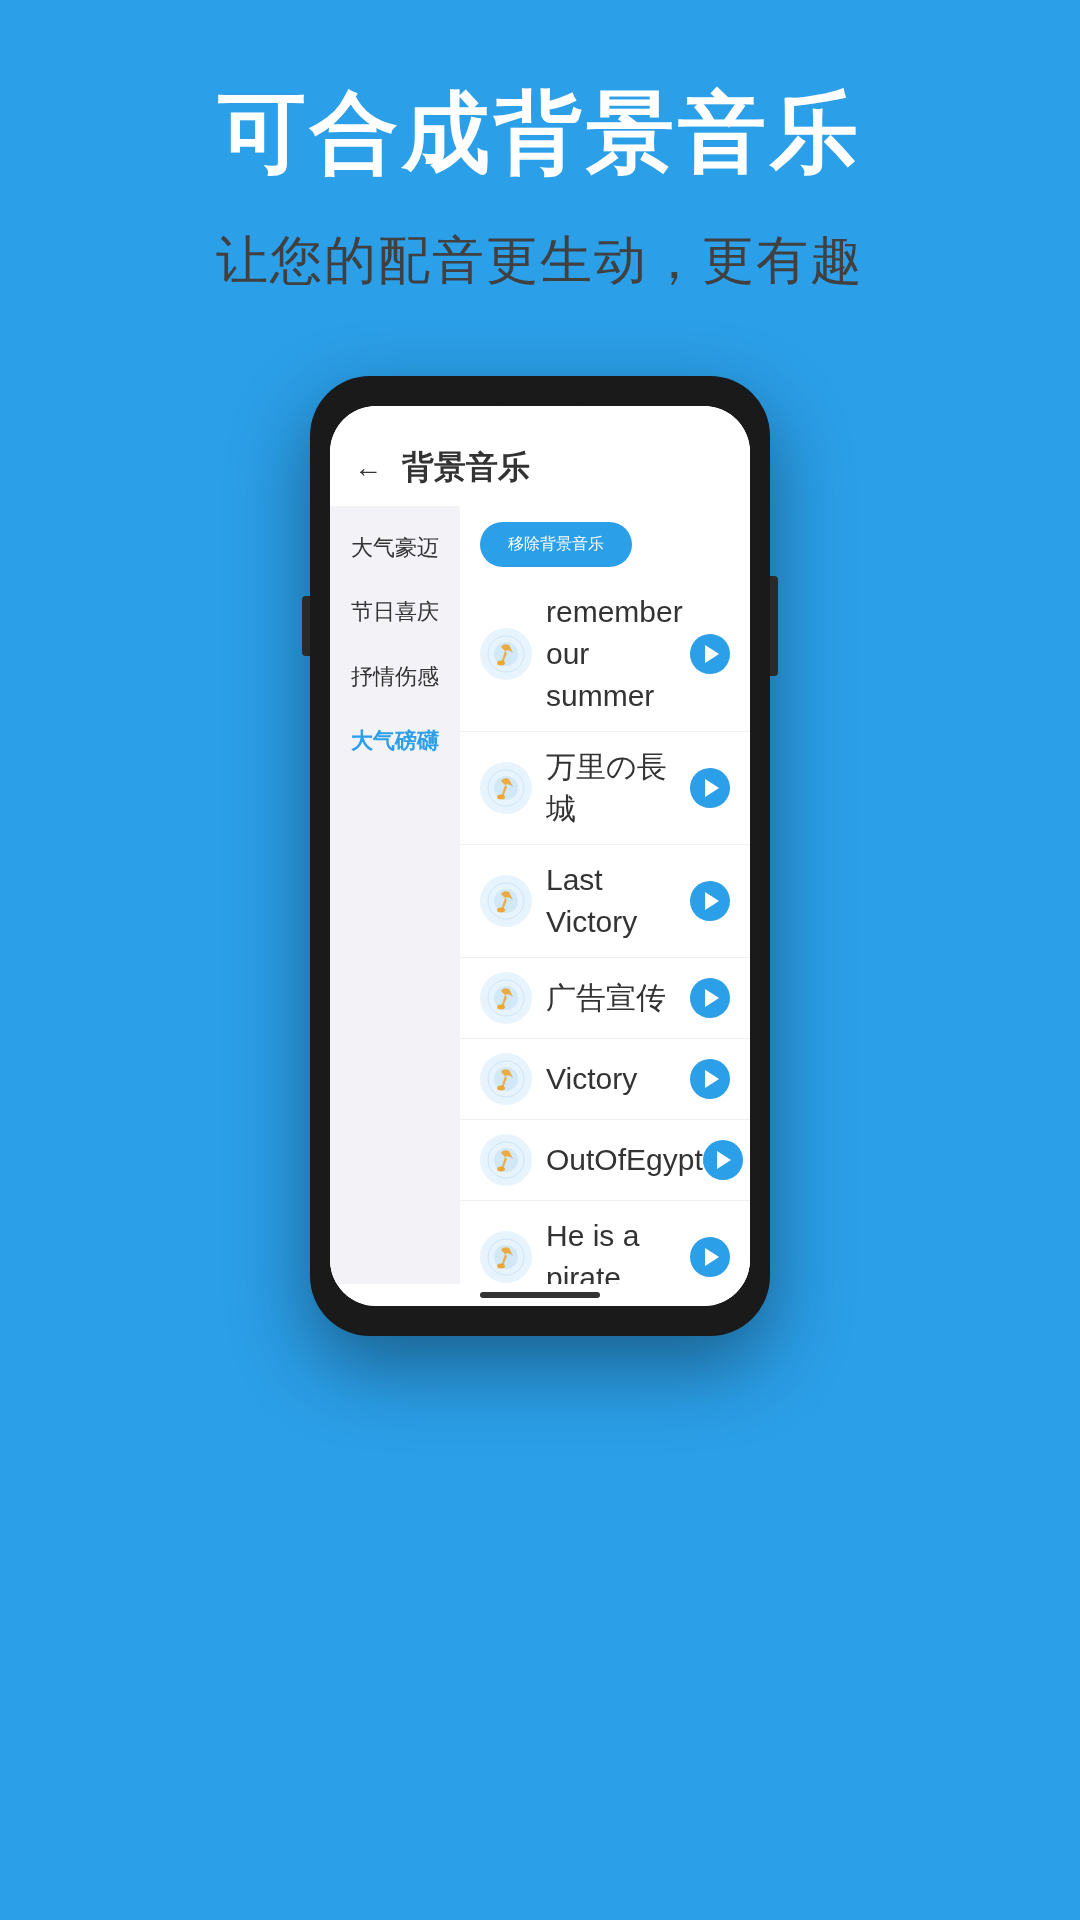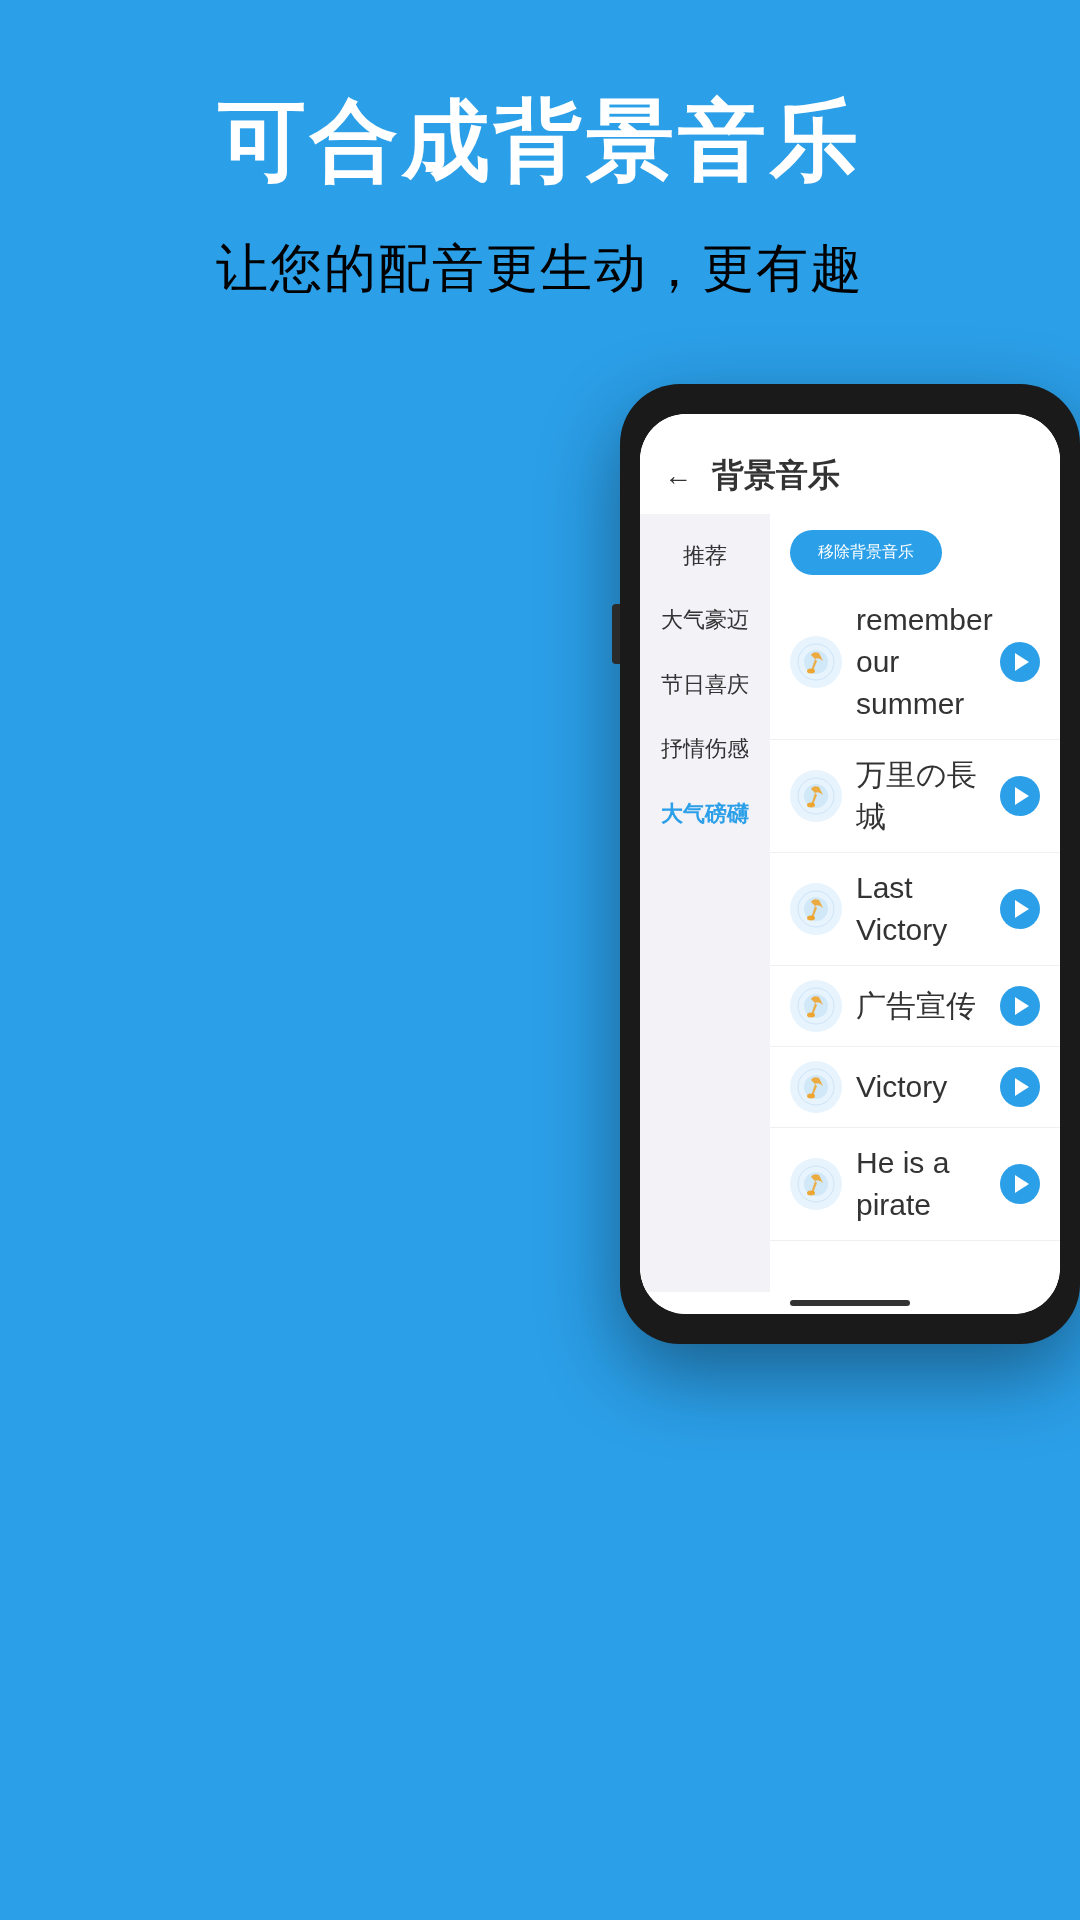--- a/index.html
+++ b/index.html
@@ -27,21 +27,21 @@
       font-weight: 900;
       color: white;
       letter-spacing: 4px;
       line-height: 1.2;
       margin-bottom: 40px;
     }
 
     .sub-title {
       font-size: 52px;
       font-weight: 500;
-      color: #000000;
+      color: #404040;
       letter-spacing: 2px;
     }
 
     
     .phone-wrapper {
       position: relative;
       width: 460px;
       height: 960px;
       margin-top: 20px;
     }
@@ -257,42 +257,41 @@
       height: 6px;
       background: #333;
       width: 120px;
       border-radius: 3px;
       margin: 8px auto;
     }
   </style>
 </head>
 <body>
 
-<div style="width:1080px;height:1920px;background:#2B9FE8;position:relative;display:flex;flex-direction:column;align-items:flex-end;margin-top:8px;">
+<div style="width:1080px;height:1920px;background:#2B9FE8;position:relative;display:flex;flex-direction:column;align-items:center;">
 
   <div class="header-section">
     <div class="main-title">可合成背景音乐</div>
     <div class="sub-title">让您的配音更生动，更有趣</div>
   </div>
 
   <div class="phone-wrapper">
     <div class="phone-outer">
       <div class="phone-notch"></div>
       <div class="phone-screen">
         <div class="screen-content">
 
           <div class="app-header">
             <span class="back-arrow">←</span>
             <span class="app-title">背景音乐</span>
           </div>
 
           <div class="app-body">
 
             <div class="sidebar">
-              <div class="sidebar-item">推荐</div>
               <div class="sidebar-item">大气豪迈</div>
               <div class="sidebar-item">节日喜庆</div>
               <div class="sidebar-item">抒情伤感</div>
               <div class="sidebar-item active">大气磅礴</div>
             </div>
 
             <div class="main-content">
 
               <div class="remove-btn-wrap">
                 <button class="remove-btn">移除背景音乐</button>
@@ -363,20 +362,33 @@
                       <circle cx="19" cy="19" r="12" fill="#d0e8f8"></circle>
                       <path d="M14 12 Q16 8 22 10 L26 18 Q22 14 18 16 L14 12Z" fill="#F0A020" opacity="0.85"></path>
                       <path d="M18 16 L14 28 Q12 30 16 28 L20 18Z" fill="#F0A020" opacity="0.8"></path>
                       <ellipse cx="14" cy="28" rx="4" ry="2.5" fill="#F0A020" opacity="0.9"></ellipse>
                     </svg>
                   </div>
                   <span class="music-name">Victory</span>
                   <div class="play-btn"></div>
                 </div>
 
+                <div class="music-item">
+                  <div class="music-icon">
+                    <svg viewBox="0 0 38 38" xmlns="http://www.w3.org/2000/svg">
+                      <circle cx="19" cy="19" r="18" fill="#e8f4fd" stroke="#cce3f7" stroke-width="1"></circle>
+                      <circle cx="19" cy="19" r="12" fill="#d0e8f8"></circle>
+                      <path d="M14 12 Q16 8 22 10 L26 18 Q22 14 18 16 L14 12Z" fill="#F0A020" opacity="0.85"></path>
+                      <path d="M18 16 L14 28 Q12 30 16 28 L20 18Z" fill="#F0A020" opacity="0.8"></path>
+                      <ellipse cx="14" cy="28" rx="4" ry="2.5" fill="#F0A020" opacity="0.9"></ellipse>
+                    </svg>
+                  </div>
+                  <span class="music-name">OutOfEgypt</span>
+                  <div class="play-btn"></div>
+                </div>
 
                 <div class="music-item">
                   <div class="music-icon">
                     <svg viewBox="0 0 38 38" xmlns="http://www.w3.org/2000/svg">
                       <circle cx="19" cy="19" r="18" fill="#e8f4fd" stroke="#cce3f7" stroke-width="1"></circle>
                       <circle cx="19" cy="19" r="12" fill="#d0e8f8"></circle>
                       <path d="M14 12 Q16 8 22 10 L26 18 Q22 14 18 16 L14 12Z" fill="#F0A020" opacity="0.85"></path>
                       <path d="M18 16 L14 28 Q12 30 16 28 L20 18Z" fill="#F0A020" opacity="0.8"></path>
                       <ellipse cx="14" cy="28" rx="4" ry="2.5" fill="#F0A020" opacity="0.9"></ellipse>
                     </svg>

